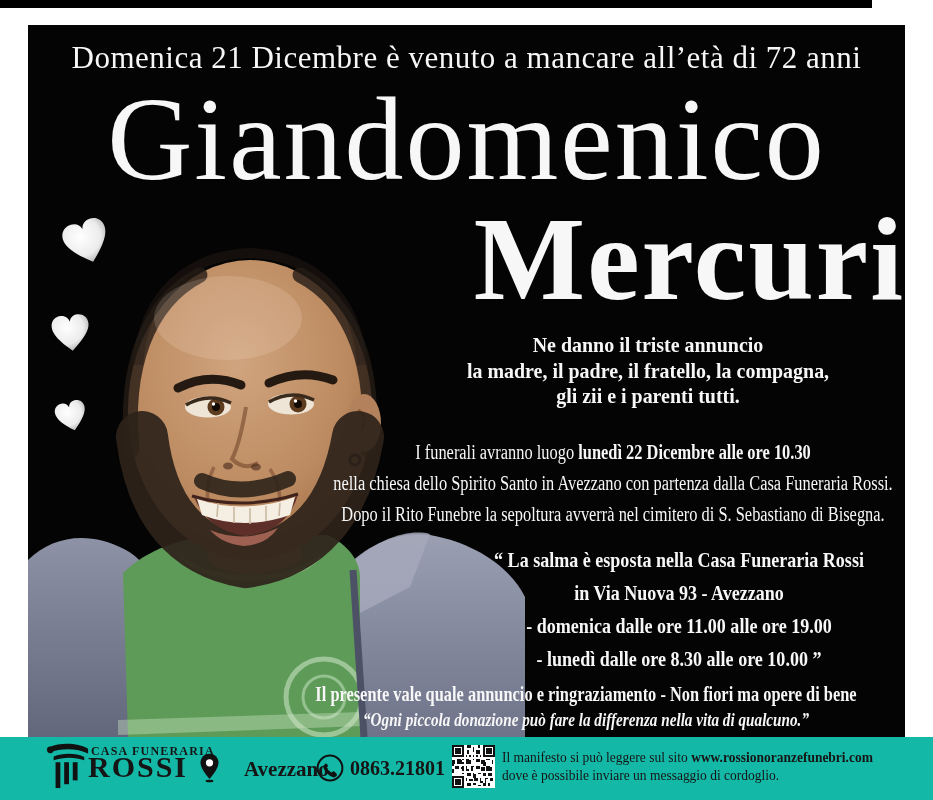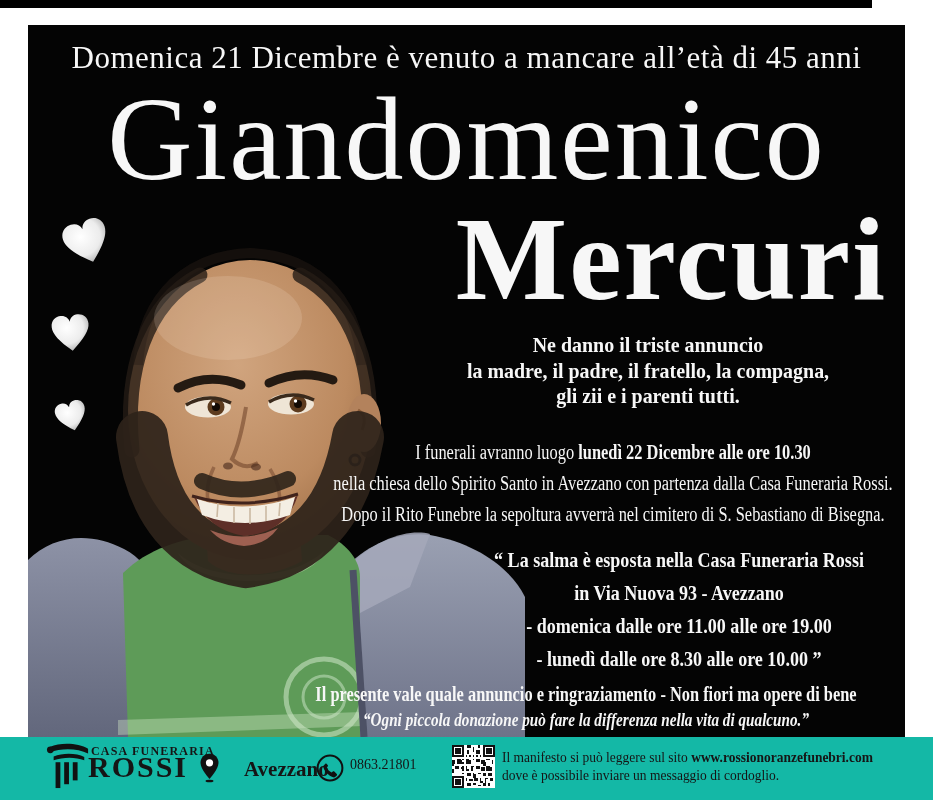--- a/index.html
+++ b/index.html
@@ -7,36 +7,36 @@
         font-family:"Liberation Serif","DejaVu Serif",serif;}
   .top-strip{position:absolute;left:0;top:0;width:872px;height:8px;background:#000;}
   .poster{position:absolute;left:28px;top:25px;width:877px;height:712px;background:#040404;overflow:hidden;}
   .poster *{color:#f7f7f7;}
   .abs{position:absolute;}
   .portrait{position:absolute;left:0;top:190px;width:500px;height:522px;z-index:1;}
   .heart{position:absolute;z-index:2;}
   .txt{z-index:3;}
   .top-line{left:0;top:15px;width:100%;text-align:center;font-size:31px;letter-spacing:.5px;white-space:nowrap;}
   .title1{left:0;top:56px;width:100%;text-align:center;font-size:118px;font-weight:normal;line-height:1;letter-spacing:2px;white-space:nowrap;}
-  .title2{left:0;top:176px;width:100%;text-align:right;padding-right:18px;box-sizing:border-box;font-size:118px;font-weight:bold;line-height:1;letter-spacing:2px;white-space:nowrap;}
+  .title2{left:0;top:176px;width:100%;text-align:right;box-sizing:border-box;font-size:118px;font-weight:bold;line-height:1;letter-spacing:2px;white-space:nowrap;}
   .announce{left:370px;top:308px;width:500px;text-align:center;font-size:21px;font-weight:bold;line-height:25.5px;transform:scaleX(.95);transform-origin:50% 0;white-space:nowrap;}
   .funeral{left:215px;top:412px;width:740px;text-align:center;font-size:20.5px;line-height:31px;transform:scaleX(.8);transform-origin:50% 0;white-space:nowrap;}
   .funeral .b{font-weight:bold;}
   .viewing{left:401px;top:518px;width:500px;text-align:center;font-size:22px;font-weight:bold;line-height:33px;transform:scaleX(.82);transform-origin:50% 0;white-space:nowrap;}
   .closing{left:208px;top:657px;width:700px;text-align:center;font-size:21px;font-weight:bold;transform:scaleX(.78);transform-origin:50% 0;white-space:nowrap;}
   .donation{left:208px;top:684px;width:700px;text-align:center;font-size:19px;font-weight:bold;font-style:italic;transform:scaleX(.8);transform-origin:50% 0;white-space:nowrap;}
   .footer{position:absolute;left:0;top:737px;width:933px;height:63px;background:#14b8a6;z-index:5;}
   .footer .abs{color:#151515;}
   .logo-icon{left:46px;top:6px;}
   .brand-top{left:91px;top:7px;font-size:12px;font-weight:bold;letter-spacing:1.2px;}
   .brand-name{left:88px;top:15px;font-size:30px;font-weight:bold;letter-spacing:2px;line-height:1;}
   .pin-icon{left:200px;top:16px;}
   .city{left:244px;top:20px;font-size:21px;font-weight:bold;}
   .phone-icon{left:316px;top:17px;}
-  .phone-num{left:350px;top:20px;font-size:14px;font-weight:normal;text-align:center;}
+  .phone-num{left:350px;top:20px;font-size:20px;font-weight:bold;text-align:center;}
   .qr{left:452px;top:8px;}
   .info{left:502px;top:12px;width:420px;font-size:14.5px;line-height:17.5px;color:#1c1c1c;transform:scaleX(.93);transform-origin:0 0;white-space:nowrap;}
   .info .b{font-weight:bold;}
 </style>
 </head>
 <body>
 
 <div class="page">
 
   <div class="top-strip"></div>
@@ -139,21 +139,21 @@
       <defs>
           <radialGradient id="hg3" cx="40%" cy="35%" r="75%">
             <stop offset="0%" stop-color="#ffffff"></stop>
             <stop offset="60%" stop-color="#ececec"></stop>
             <stop offset="100%" stop-color="#9f9f9f"></stop>
           </radialGradient>
         </defs>
       <path d="M50 88 C22 64 8 46 8 30 C8 15 19 7 31 7 C41 7 48 13 50 22 C52 13 59 7 69 7 C81 7 92 15 92 30 C92 46 78 64 50 88 Z" fill="url(#hg3)"></path>
     </svg>
 
-    <div class="abs txt top-line">Domenica 21 Dicembre è venuto a mancare all’età di 45 anni</div>
+    <div class="abs txt top-line">Domenica 21 Dicembre è venuto a mancare all’età di 72 anni</div>
     <div class="abs txt title1">Giandomenico</div>
     <div class="abs txt title2">Mercuri</div>
 
     <div class="abs txt announce">
       <div>Ne danno il triste annuncio</div>
       <div>la madre, il padre, il fratello, la compagna,</div>
       <div>gli zii e i parenti tutti.</div>
     </div>
 
     <div class="abs txt funeral">

